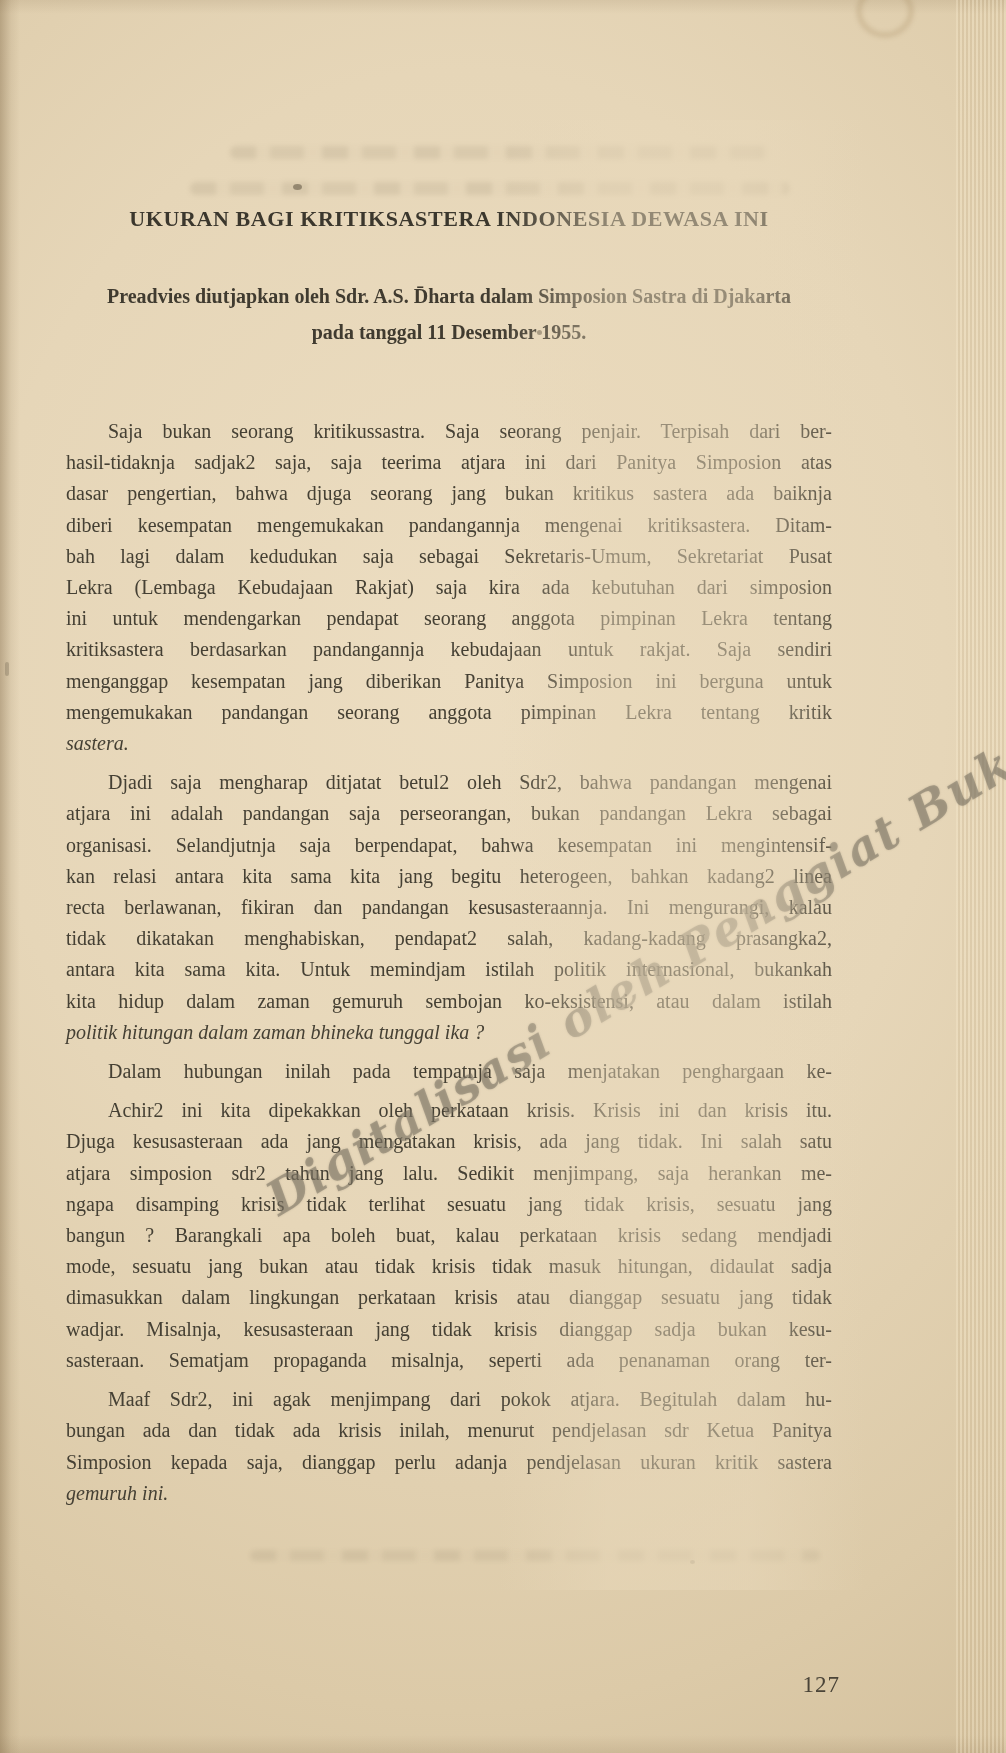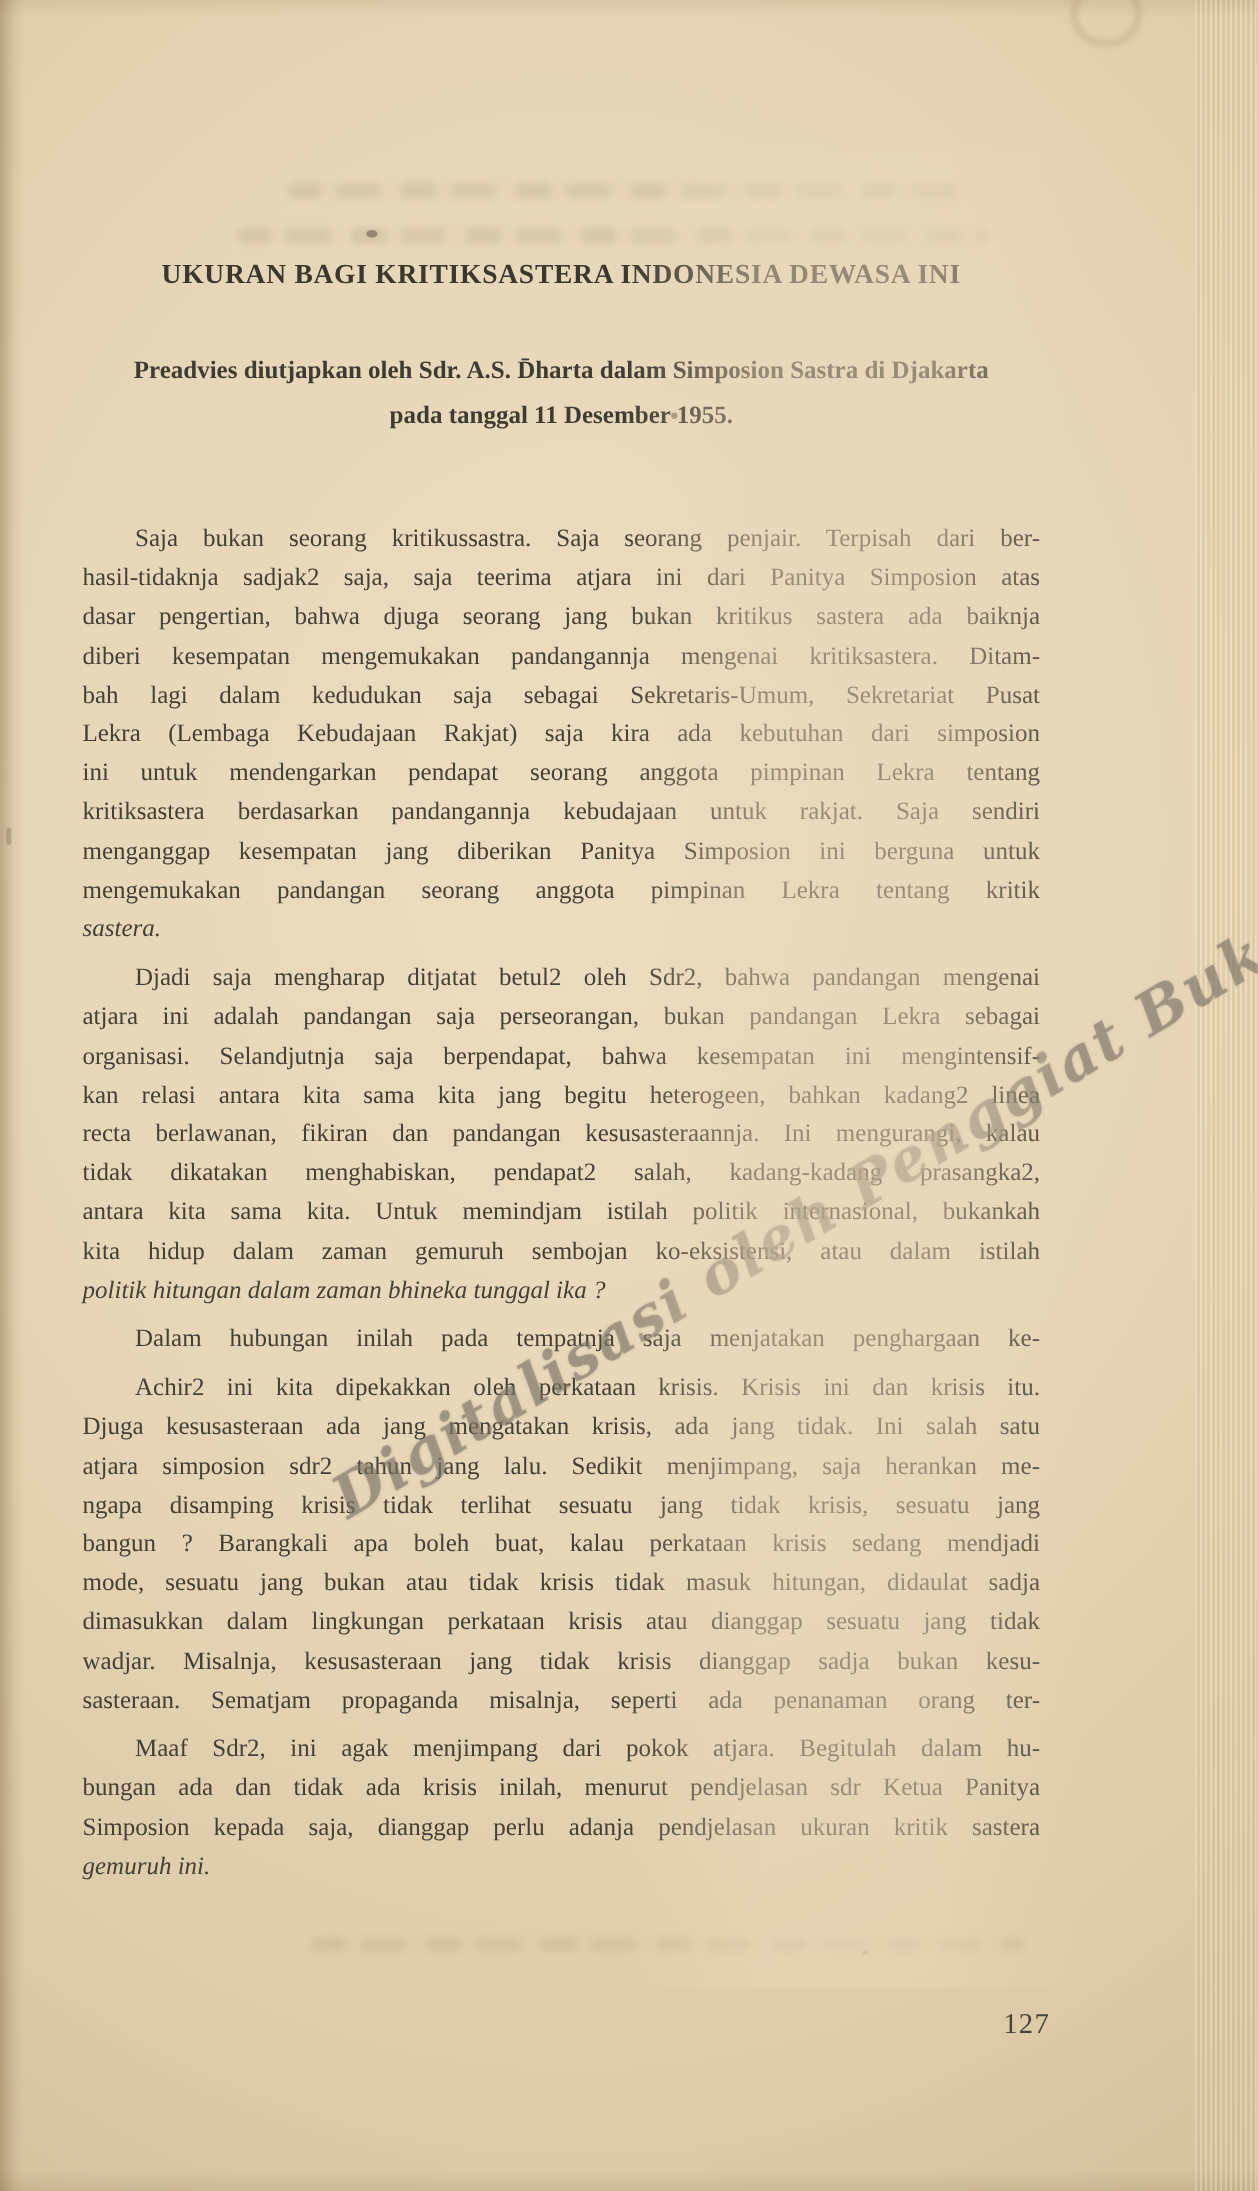--- a/index.html
+++ b/index.html
@@ -68,21 +68,21 @@
   .watermark{
     position:absolute;left:225px;top:1010px;width:640px;z-index:5;
     transform:rotate(-31deg);
     font-family:"DejaVu Serif",serif;font-style:italic;font-weight:bold;
     font-size:47px;letter-spacing:2px;text-align:center;
     color:rgba(122,114,97,.50);
     text-shadow:0 0 2px rgba(122,114,97,.35);
     pointer-events:none;white-space:nowrap;
   }
   .page-number{
-    position:absolute;top:1606px;right:166px;
+    position:absolute;top:1672px;right:166px;
     font-size:23px;color:#4a4438;letter-spacing:1px;
   }
   
   .ghost{
     position:absolute;height:13px;border-radius:6px;filter:blur(2.5px);opacity:.5;
     background:repeating-linear-gradient(to right,
       rgba(128,114,88,.30) 0 26px, rgba(128,114,88,.05) 26px 40px,
       rgba(128,114,88,.26) 40px 74px, rgba(128,114,88,.04) 74px 92px);
   }
   .ghost-1{left:230px;top:146px;width:540px;}

